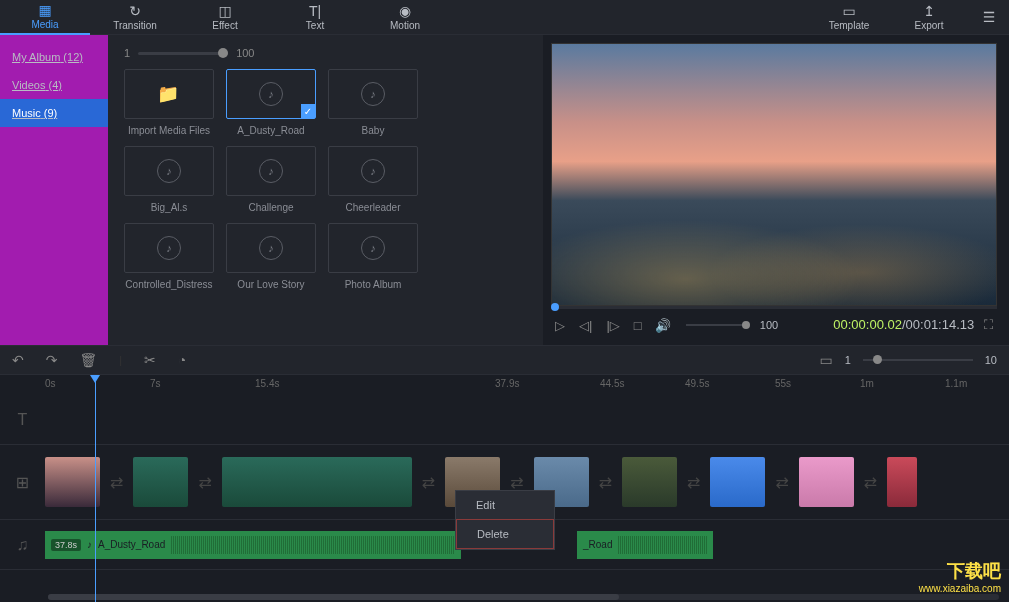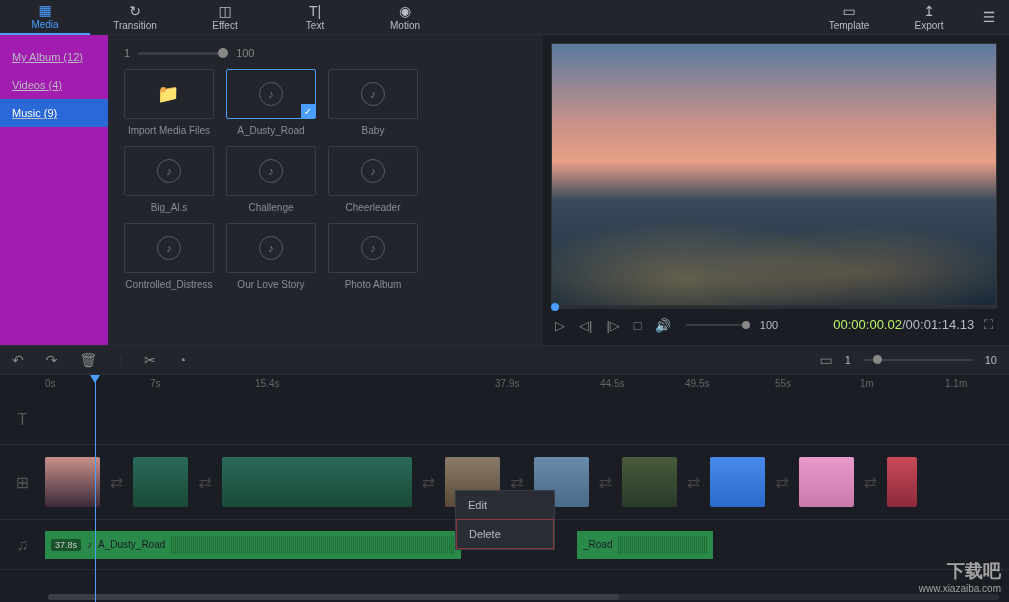--- a/index.html
+++ b/index.html
@@ -80,25 +80,25 @@
 .clip-thumb.red { background: linear-gradient(to bottom, #ca4a5a, #8a2a3a); }
 .trans-icon { color: #444; font-size: 16px; margin: 0 4px; }
 
 .music-track { height: 50px; }
 .music-clip { height: 28px; background: #2a8a4a; position: relative; display: flex; align-items: center; padding: 0 6px; gap: 6px; font-size: 10px; color: #1a1d24; }
 .music-clip .wave { flex: 1; height: 18px; background: repeating-linear-gradient(90deg, #1a5a2a 0, #1a5a2a 1px, transparent 1px, transparent 2px); opacity: 0.6; }
 .music-clip .dur-badge { background: rgba(0,0,0,0.4); color: #ccc; padding: 1px 4px; border-radius: 2px; font-size: 9px; }
 
 
 .context-menu { position: absolute; left: 455px; top: 490px; width: 100px; background: #2a2d35; border: 1px solid #3a3d45; z-index: 20; }
-.context-item { padding: 8px 12px; font-size: 11px; cursor: pointer; }
+.context-item { padding: 8px 20px; font-size: 11px; cursor: pointer; }
 .context-item.danger { border: 1px solid #8a3a3a; }
 
 
-.watermark { position: absolute; right: 8px; bottom: 8px; color: #a3a3a3; font-size: 18px; font-weight: bold; text-align: right; z-index: 30; }
+.watermark { position: absolute; right: 8px; bottom: 8px; color: #fde047; font-size: 18px; font-weight: bold; text-align: right; z-index: 30; }
 .watermark .url { font-size: 10px; font-weight: normal; }
 
 .scrollbar-h { position: absolute; bottom: 2px; left: 48px; right: 10px; height: 6px; background: #2a2d35; border-radius: 3px; }
 .scrollbar-h::after { content:''; position:absolute; left:0; width: 60%; height:100%; background:#3a3d45; border-radius:3px; }
 </style>
 </head>
 <body>
 
 <div class="top-toolbar">
   <div class="toolbar-tabs">

